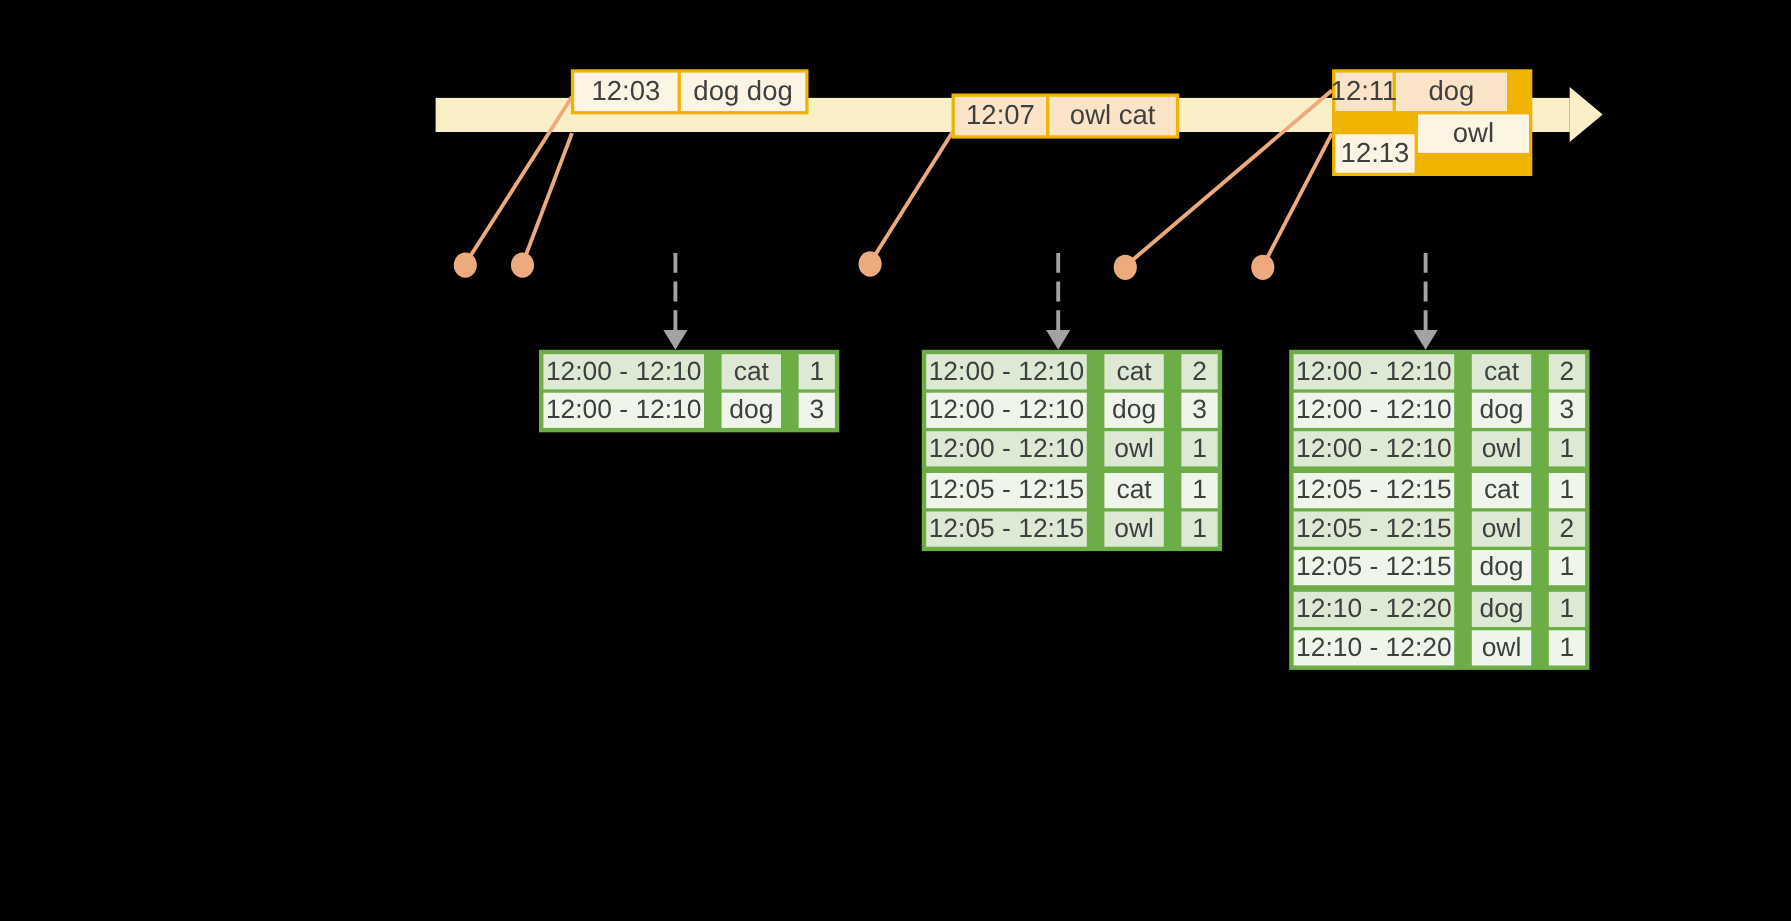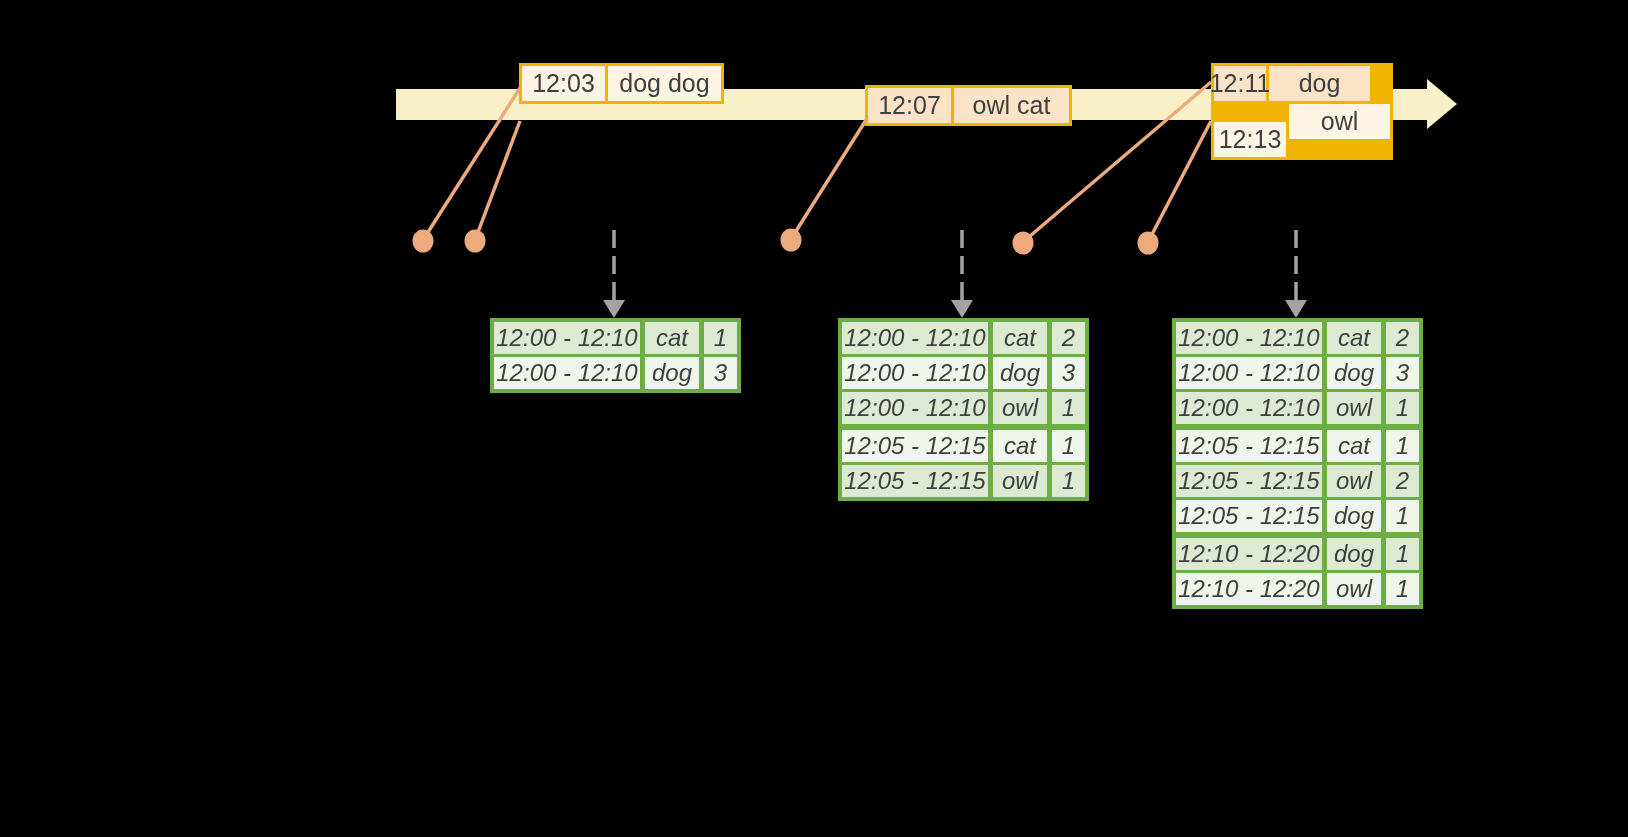--- a/index.html
+++ b/index.html
@@ -34,21 +34,21 @@
   .event-table{position:absolute;background:var(--event-border-gold);padding:3px;
     display:flex;flex-direction:column;gap:3px;}
   .event-table .row{display:flex;gap:3px;}
   .event-table .cell{height:35px;display:flex;align-items:center;justify-content:center;
     font-size:25px;color:var(--text-dark);}
   .bg-peach{background:var(--event-row-peach);}
   .bg-cream{background:var(--event-row-cream);}
 
   .result-table{position:absolute;top:318px;background:var(--result-border-green);padding:4px;
     display:flex;flex-direction:column;}
-  .result-table .row{display:flex;gap:5px;font-style:italic;}
+  .result-table .row{display:flex;gap:16px;}
   .result-table .row + .row{margin-top:3px;}
   .result-table .row.thick{margin-top:6px;}
   .result-table .cell{height:32px;display:flex;align-items:center;justify-content:center;
     font-size:24px;color:var(--text-dark);}
   .bg-gdark{background:var(--result-row-dark);}
   .bg-glight{background:var(--result-row-light);}
 </style>
 </head>
 <body>
 
@@ -73,21 +73,21 @@
     <line class="dash-line" x1="614" y1="230" x2="614" y2="301"></line>
     <polygon class="dash-head" points="603,300 625,300 614,318"></polygon>
     <line class="dash-line" x1="962" y1="230" x2="962" y2="301"></line>
     <polygon class="dash-head" points="951,300 973,300 962,318"></polygon>
     <line class="dash-line" x1="1296" y1="230" x2="1296" y2="301"></line>
     <polygon class="dash-head" points="1285,300 1307,300 1296,318"></polygon>
   </svg>
 
   <div class="event-table" style="left:519px;top:63px">
       <div class="row">
-        <div class="cell bg-cream" style="width: 83px;">12:03</div>
+        <div class="cell bg-cream" style="width: 94px;">12:03</div>
         <div class="cell bg-cream" style="width: 113px;">dog dog</div>
       </div>
     </div>
 
   <div class="event-table" style="left:865px;top:85px">
       <div class="row">
         <div class="cell bg-peach" style="width: 83px;">12:07</div>
         <div class="cell bg-peach" style="width: 115px;">owl cat</div>
       </div>
     </div>

